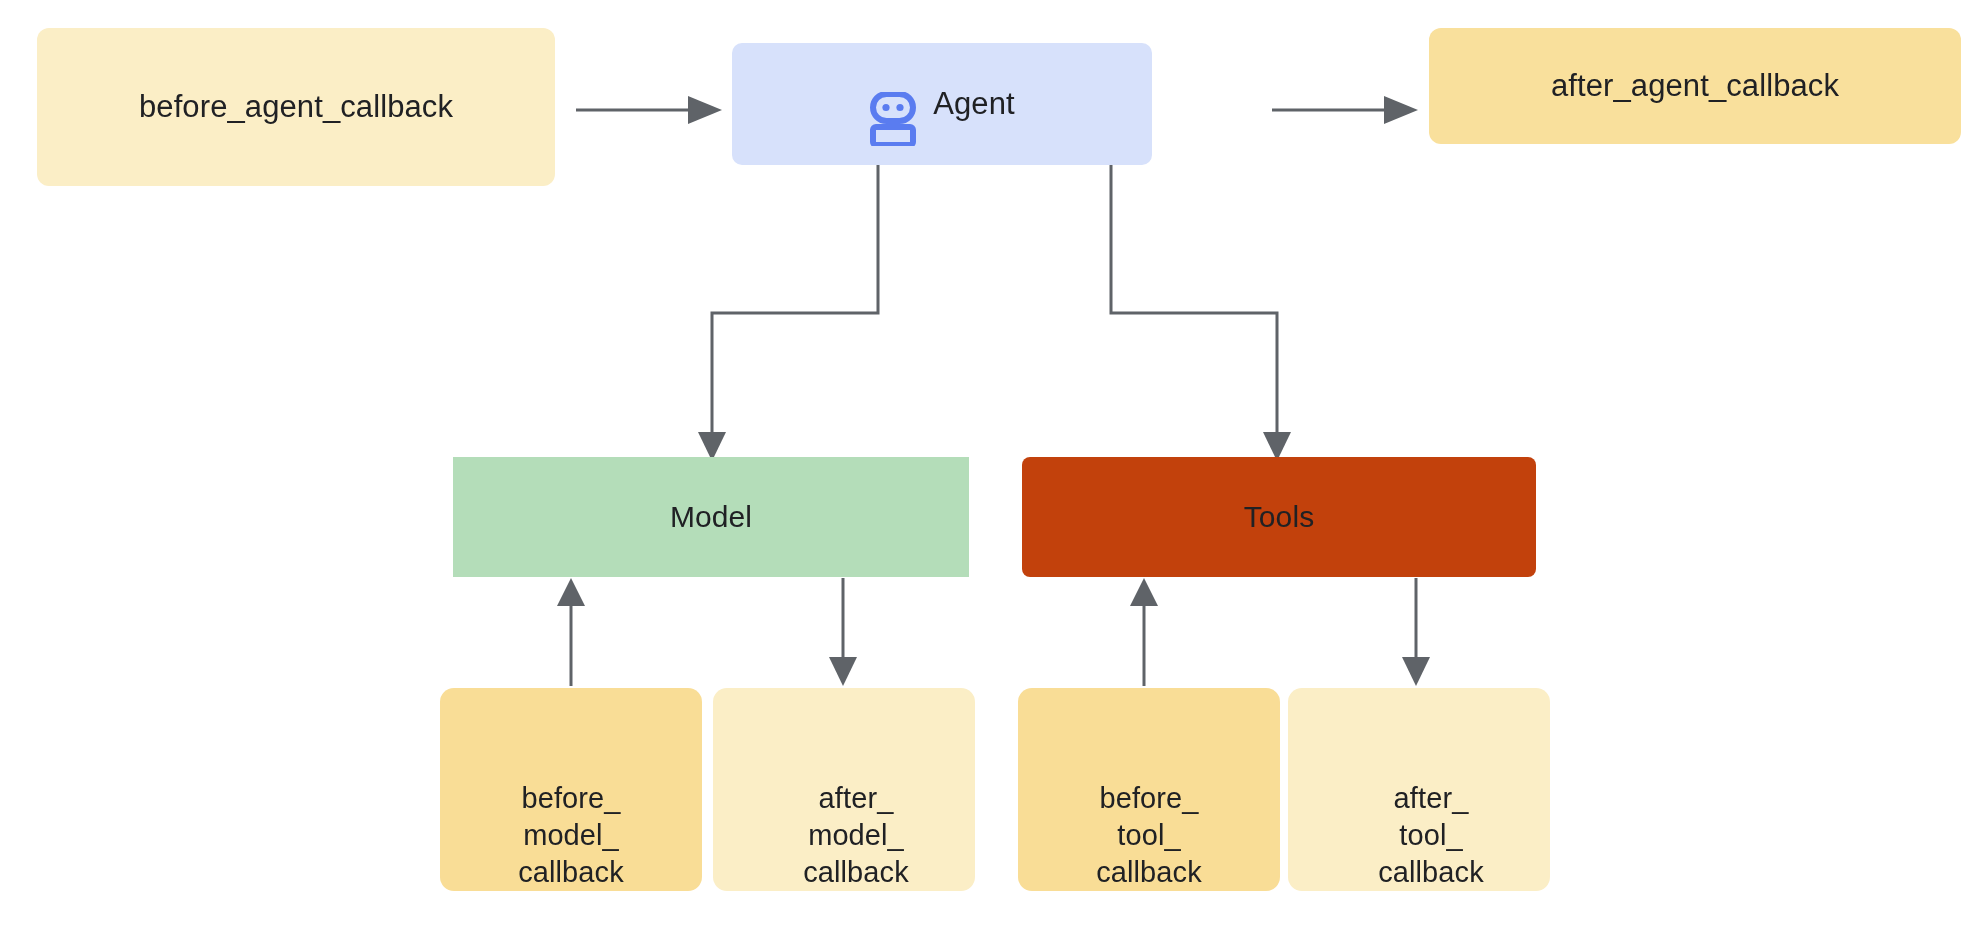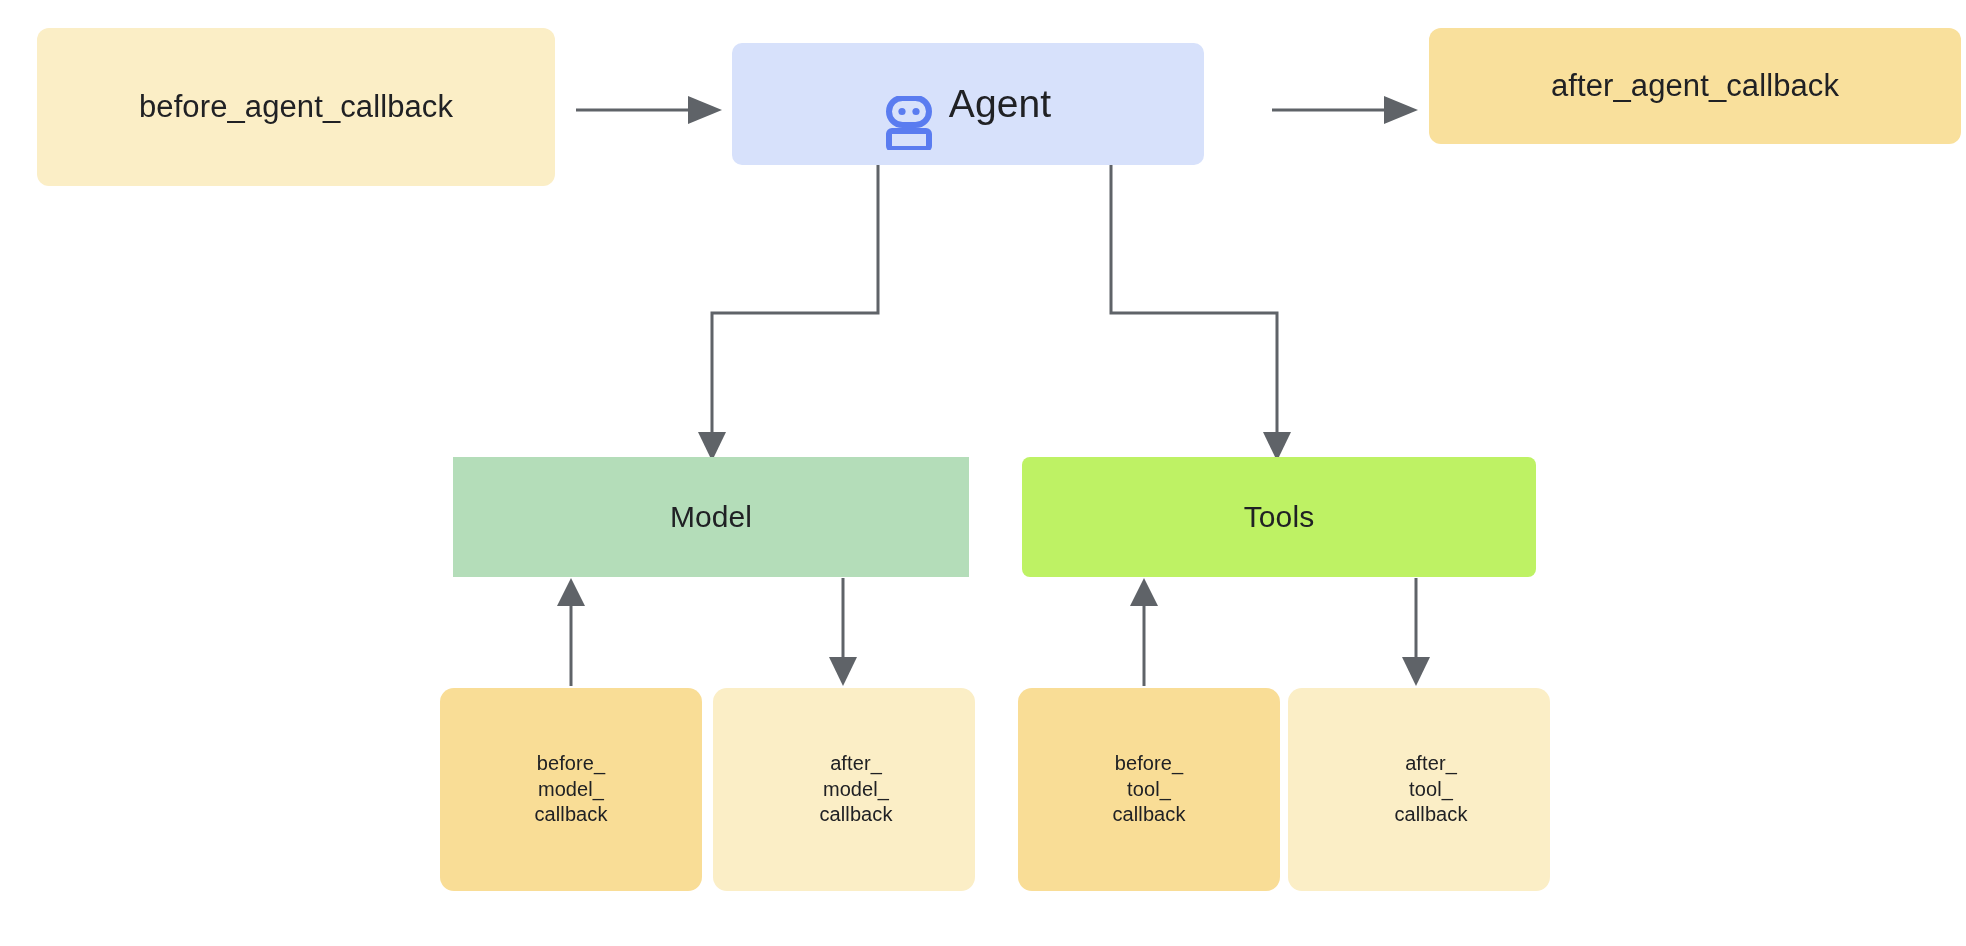--- a/index.html
+++ b/index.html
@@ -36,24 +36,24 @@
   
   #node-before-agent {
     left: 21px;  top: 28px;
     width: 518px; height: 158px;
     background: #fbeec6;
     border-radius: 12px;
     font-size: 31px;
   }
   #node-agent {
     left: 716px; top: 43px;
-    width: 472px; height: 122px;
+    width: 420px; height: 122px;
     background: #d7e1fb;
     border-radius: 10px;
-    font-size: 39px;
+    font-size: 31px;
   }
   #node-after-agent {
     left: 1413px; top: 28px;
     width: 532px; height: 116px;
     background: #f9e09c;
     border-radius: 12px;
     font-size: 31px;
   }
   .agent-inner {
     display: flex;
@@ -66,31 +66,32 @@
   #node-model {
     left: 437px; top: 457px;
     width: 516px; height: 120px;
     background: #b4ddb9;
     border-radius: 0;
     font-size: 30px;
   }
   #node-tools {
     left: 1006px; top: 457px;
     width: 514px; height: 120px;
-    background: #bef264;
+    background: #c2410c;
     border-radius: 8px;
     font-size: 30px;
   }
   
   .leaf {
     top: 688px;
     width: 262px;
     height: 203px;
     border-radius: 14px;
-    font-size: 20px;
+    font-size: 29px;
+    align-items: flex-end;
   }
   .leaf-before { background: #f9dd96; }
   .leaf-after  { background: #fbeec6; padding-left: 24px; }
   #node-before-model { left: 424px; }
   #node-after-model  { left: 697px; }
   #node-before-tool  { left: 1002px; }
   #node-after-tool   { left: 1272px; }
 
   #edges {
     position: absolute;

